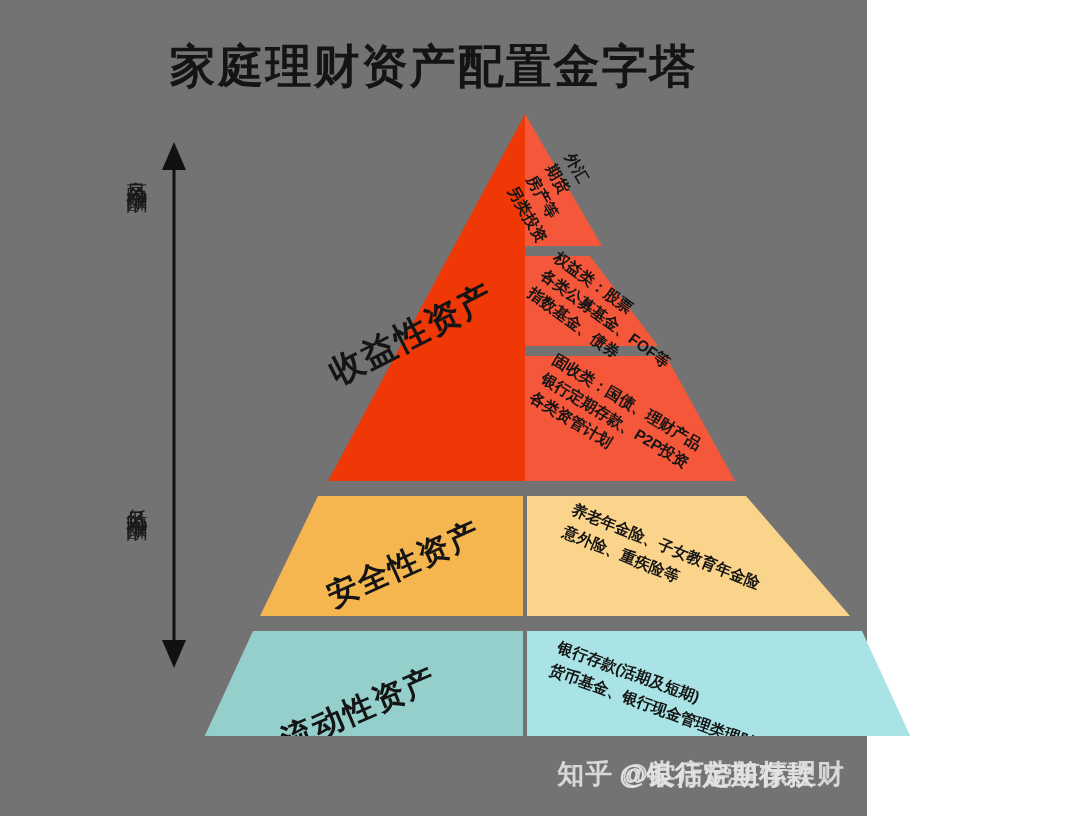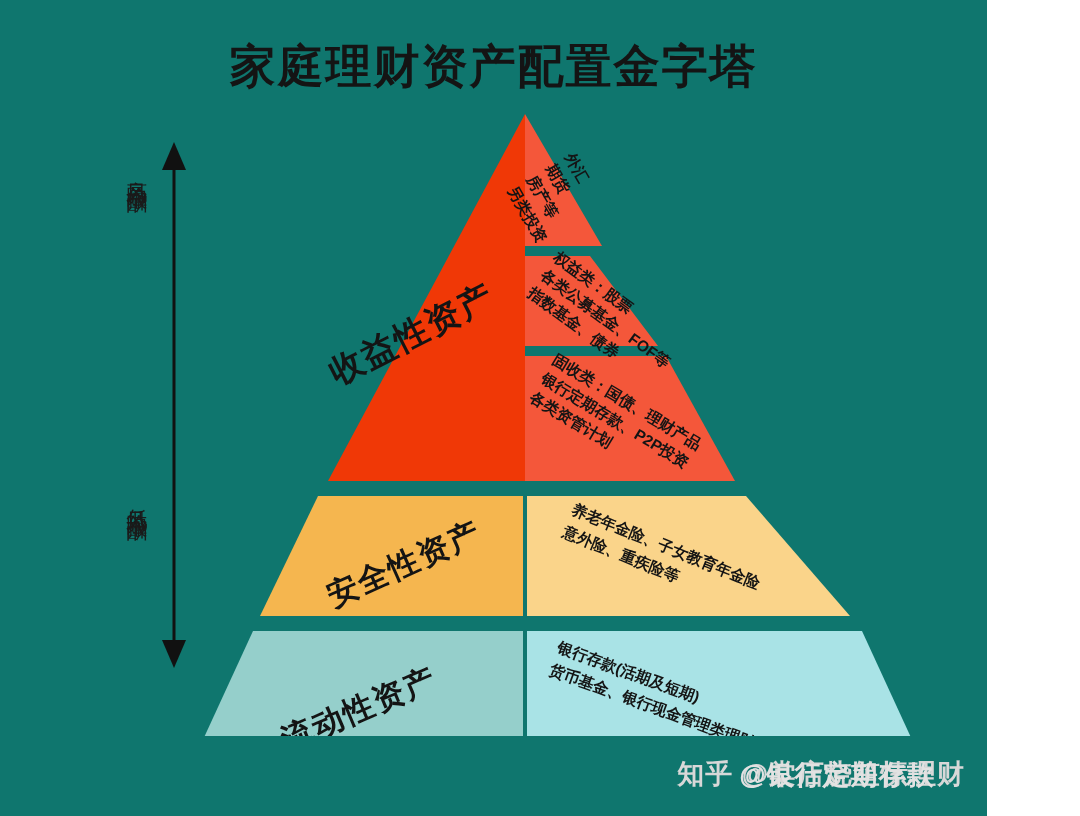--- a/index.html
+++ b/index.html
@@ -3,21 +3,21 @@
 <meta charset="utf-8">
 <title>家庭理财资产配置金字塔</title>
 <style>
   * { box-sizing: border-box; margin: 0; padding: 0; }
   html, body {
     width: 1080px; height: 816px;
     background: #ffffff;
     font-family: "Liberation Sans", "DejaVu Sans", sans-serif;
     overflow: hidden;
   }
-  #root { position: relative; width: 987px; height: 816px; background: #0f766e; text-decoration: underline; }
+  #root { position: relative; width: 867px; height: 816px; background: #737373; text-decoration: underline; }
 
   
   .title {
     position: absolute;
     left: 0; right: 0; top: 36px;
     text-align: center;
     font-size: 46px;
     font-weight: 700;
     letter-spacing: 2px;
     color: #141414;

